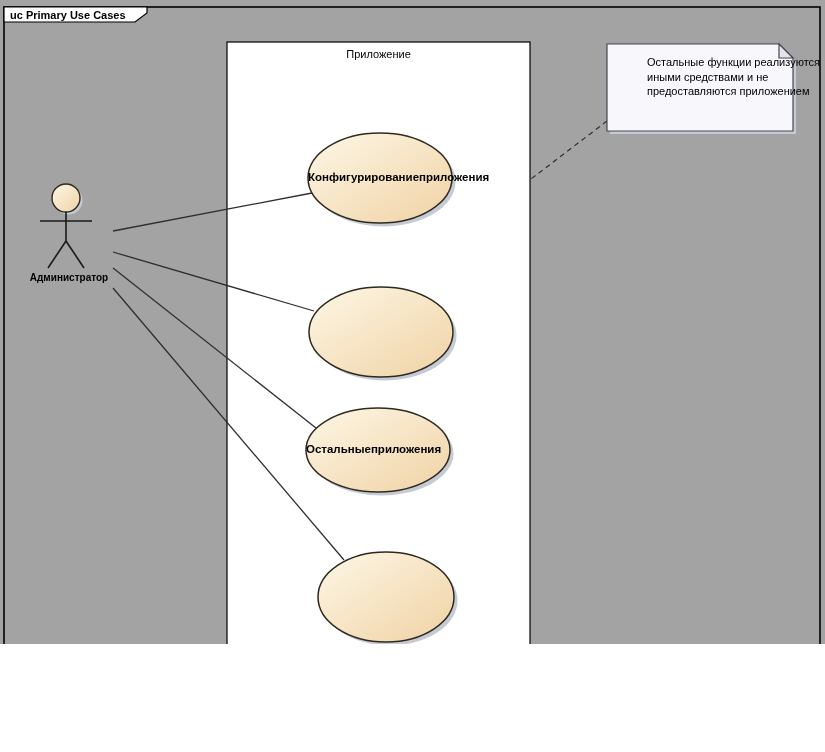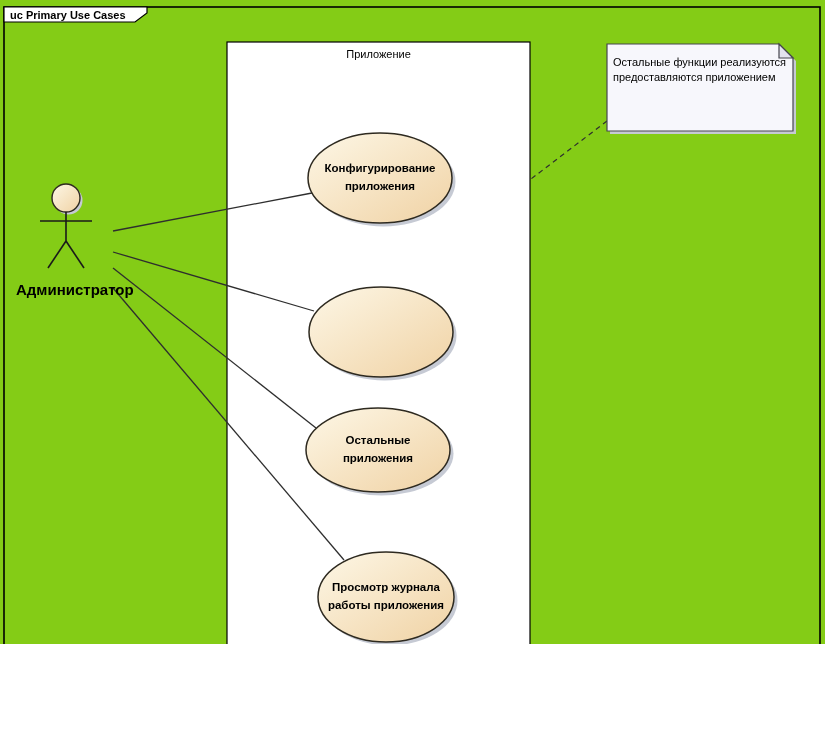--- a/index.html
+++ b/index.html
@@ -4,21 +4,21 @@
 <style>
   * { margin: 0; padding: 0; box-sizing: border-box; }
   body {
     font-family: "Liberation Sans", sans-serif;
     background: #ffffff;
   }
   .canvas {
     position: relative;
     width: 825px;
     height: 644px;
-    background: #84cc16;
+    background: #a3a3a3;
     overflow: hidden;
   }
   .canvas svg.diagram-layer {
     position: absolute;
     left: 0; top: 0;
   }
   .overlay {
     position: absolute;
     color: #000000;
   }
@@ -28,42 +28,41 @@
     font-weight: bold;
     white-space: nowrap;
   }
   .boundary-label {
     left: 227px; top: 48px;
     width: 303px;
     text-align: center;
     font-size: 11px;
   }
   .actor-label {
-    left: 16px; top: 281px;
+    left: 16px; top: 272px;
     width: 106px;
     text-align: center;
-    font-size: 15px;
+    font-size: 10px;
     font-weight: bold;
   }
   .uc-label {
     display: flex;
-    flex-direction: column;
+    flex-direction: row;
     align-items: center;
-    justify-content: center;
     text-align: center;
     font-size: 11.5px;
     font-weight: bold;
     line-height: 1.55;
   }
   .uc1 { left: 308px; top: 133px; width: 144px; height: 90px; }
   .uc2 { left: 309px; top: 287px; width: 144px; height: 90px; }
   .uc3 { left: 306px; top: 408px; width: 144px; height: 84px; }
   .uc4 { left: 318px; top: 552px; width: 136px; height: 90px; }
   .note-text {
-    left: 613px; top: 55px;
+    left: 647px; top: 55px;
     width: 176px;
     font-size: 11px;
     line-height: 1.32;
   }
   .note-text div { white-space: nowrap; }
 </style>
 </head>
 <body>
 
 <div class="canvas">
@@ -133,23 +132,20 @@
     <div>Конфигурирование</div>
     <div>приложения</div>
   </div>
 
 
   <div class="overlay uc-label uc3">
     <div>Остальные</div>
     <div>приложения</div>
   </div>
 
-  <div class="overlay uc-label uc4">
-    <div>Просмотр журнала</div>
-    <div>работы приложения</div>
-  </div>
 
   <div class="overlay note-text">
     <div>Остальные функции реализуются</div>
+    <div>иными средствами и не</div>
     <div>предоставляются приложением</div>
   </div>
 
 </div>
 
 </body></html>

